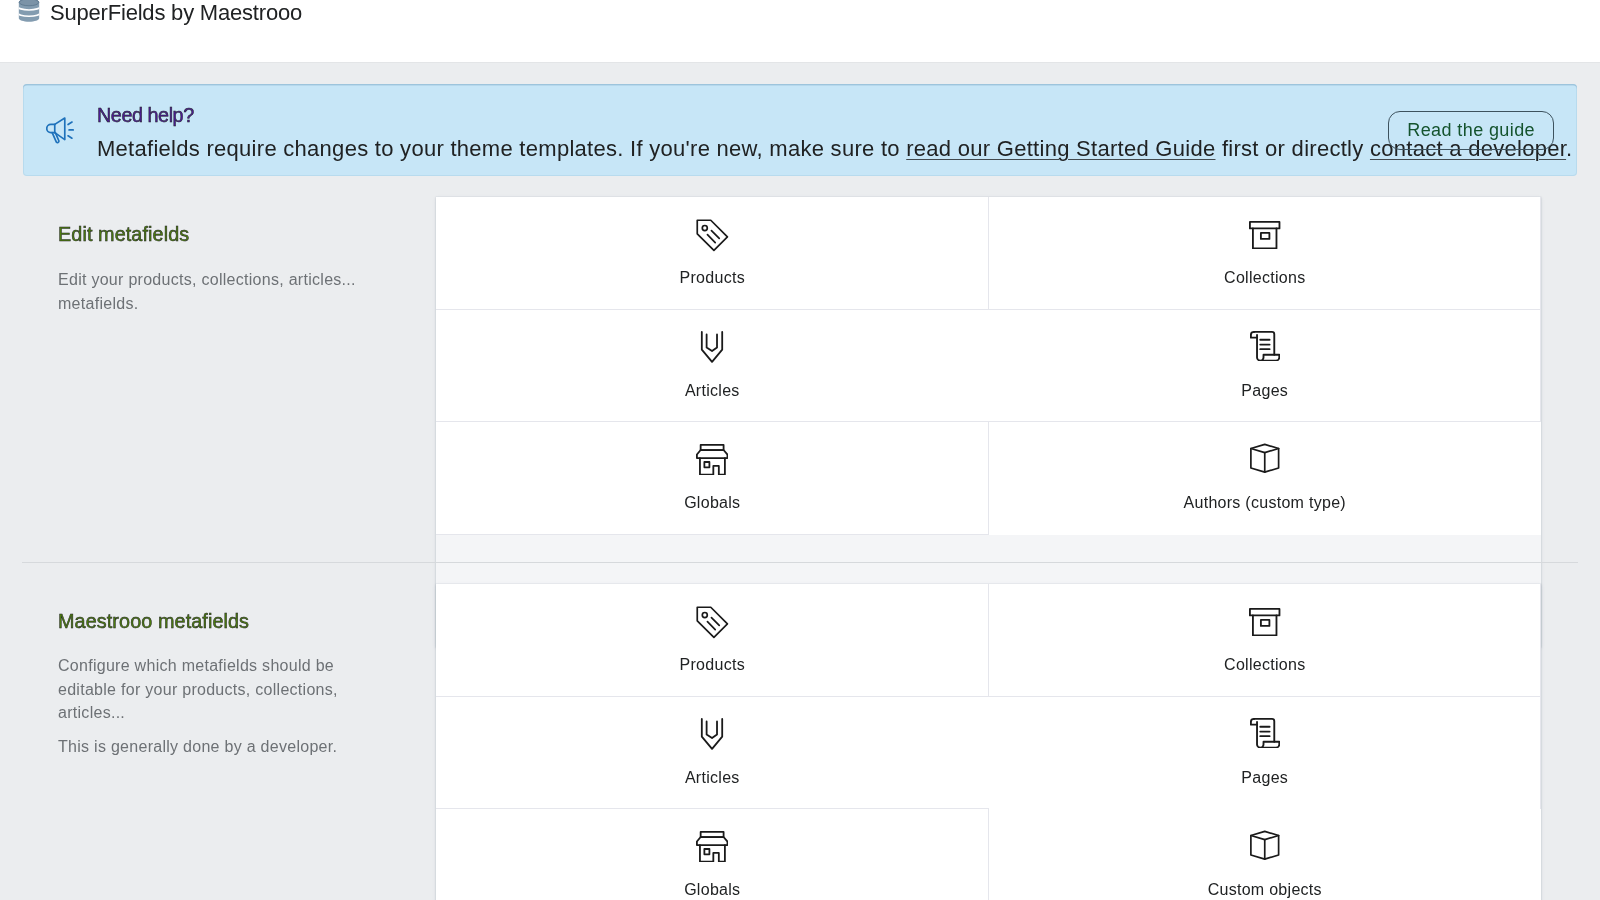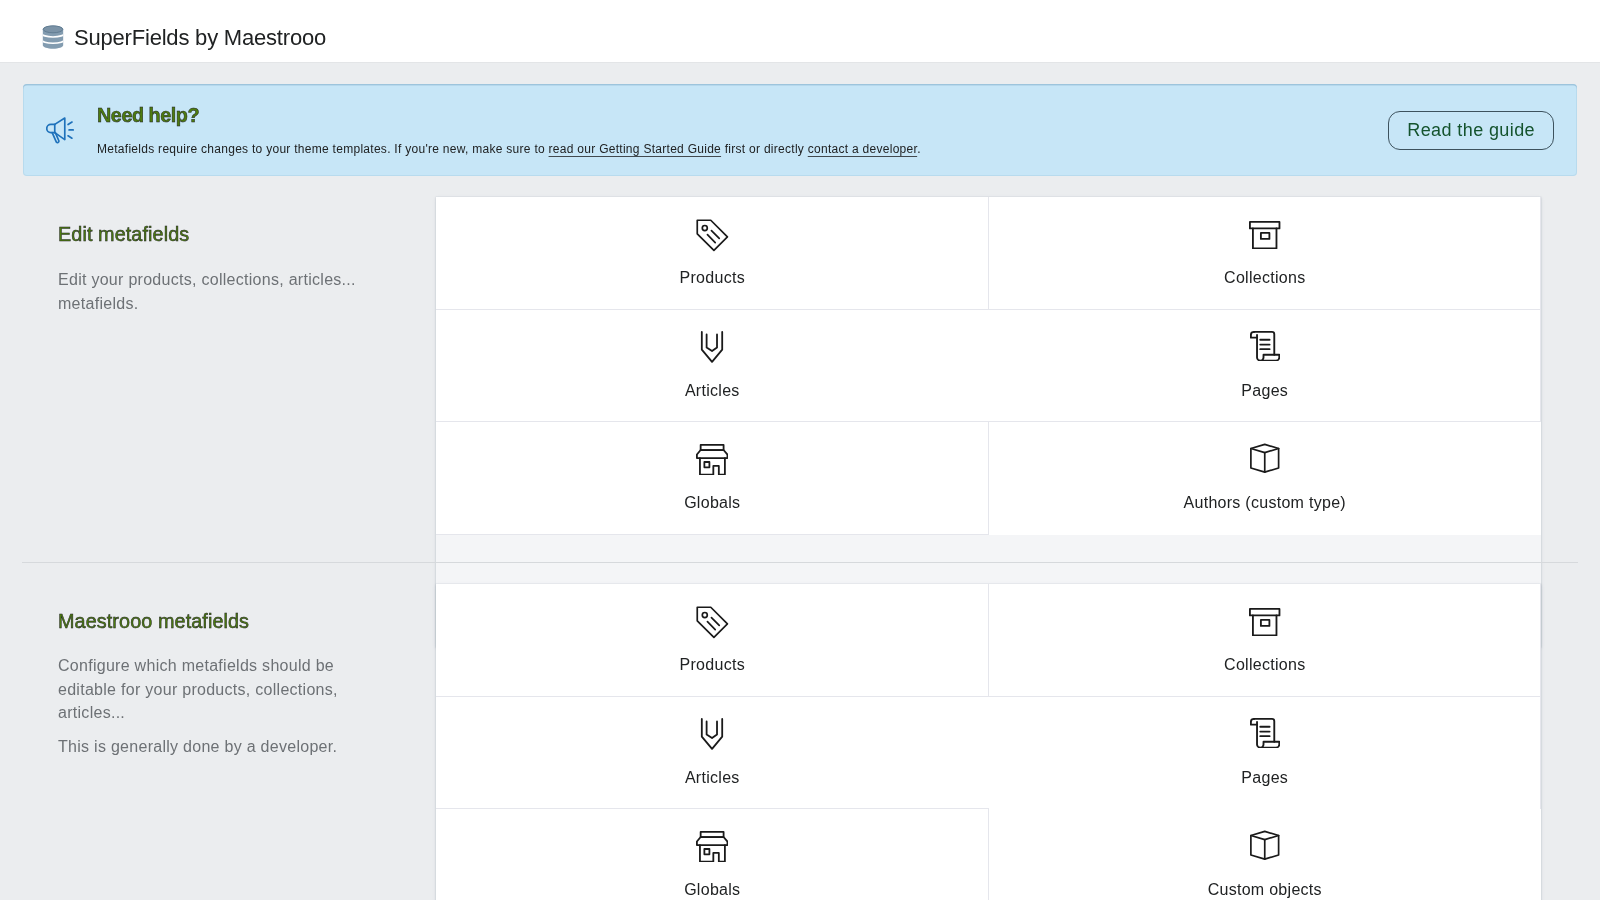--- a/index.html
+++ b/index.html
@@ -12,21 +12,21 @@
     color:#202223;
     letter-spacing:0.28px;
   }
 
   
   .topbar {
     position:absolute; left:0; top:0; width:1600px; height:63px;
     background:#ffffff;
     border-bottom:1px solid #e3e5e7;
   }
-  .brand { position:absolute; left:40px; top:0; height:76px; display:flex; align-items:center; }
+  .brand { position:absolute; left:16px; top:0; height:76px; display:flex; }
   .brand-logo { width:26px; height:26px; display:block; flex:none; margin-top:-3px; }
   .brand-title {
     margin-left:8px; font-size:22px; font-weight:400; color:#202223;
     letter-spacing:-0.2px; line-height:26px; white-space:nowrap;
   }
   .doc-btn {
     position:absolute; right:33px; top:12px;
     height:38px; padding:0 18px;
     display:flex; align-items:center; justify-content:center;
     background:#ffffff; border:1px solid #dcdfe2; border-radius:5px;
@@ -38,27 +38,27 @@
   
   .banner {
     position:absolute; left:23px; top:84px; width:1554px; height:92px;
     background:#c7e6f7;
     border-radius:4px;
     box-shadow:inset 0 1.5px 0 rgba(120,165,195,0.42), inset 0 0 0 1px rgba(150,195,220,0.30);
   }
   .banner-icon { position:absolute; left:46px; top:117px; width:28px; height:28px; }
   .banner-title {
     position:absolute; left:97px; top:104px;
-    font-size:19.8px; font-weight:700; color:#4d7c0f; line-height:22px;
+    font-size:19.8px; font-weight:400; color:#4c1d95; line-height:22px;
     -webkit-text-stroke:0.5px #202223;
     letter-spacing:-0.45px; white-space:nowrap;
   }
   .banner-text {
     position:absolute; left:97px; top:139px;
-    font-size:12px; color:#202223; line-height:20px; letter-spacing:0.28px;
+    font-size:22px; color:#202223; line-height:20px; letter-spacing:0.28px;
     white-space:nowrap;
   }
   .banner-text a { color:inherit; text-decoration:underline; text-decoration-thickness:1px; text-decoration-color:rgba(32,34,35,0.8); text-underline-offset:2.5px; }
   .banner-btn {
     position:absolute; right:46px; top:111px;
     height:39px; padding:0 18px;
     display:flex; align-items:center; justify-content:center;
     background:transparent; border:1px solid #3d525e; border-radius:12px;
     color:#14532d; font-size:18px; font-family:inherit; letter-spacing:0.4px;
     cursor:pointer; white-space:nowrap;

